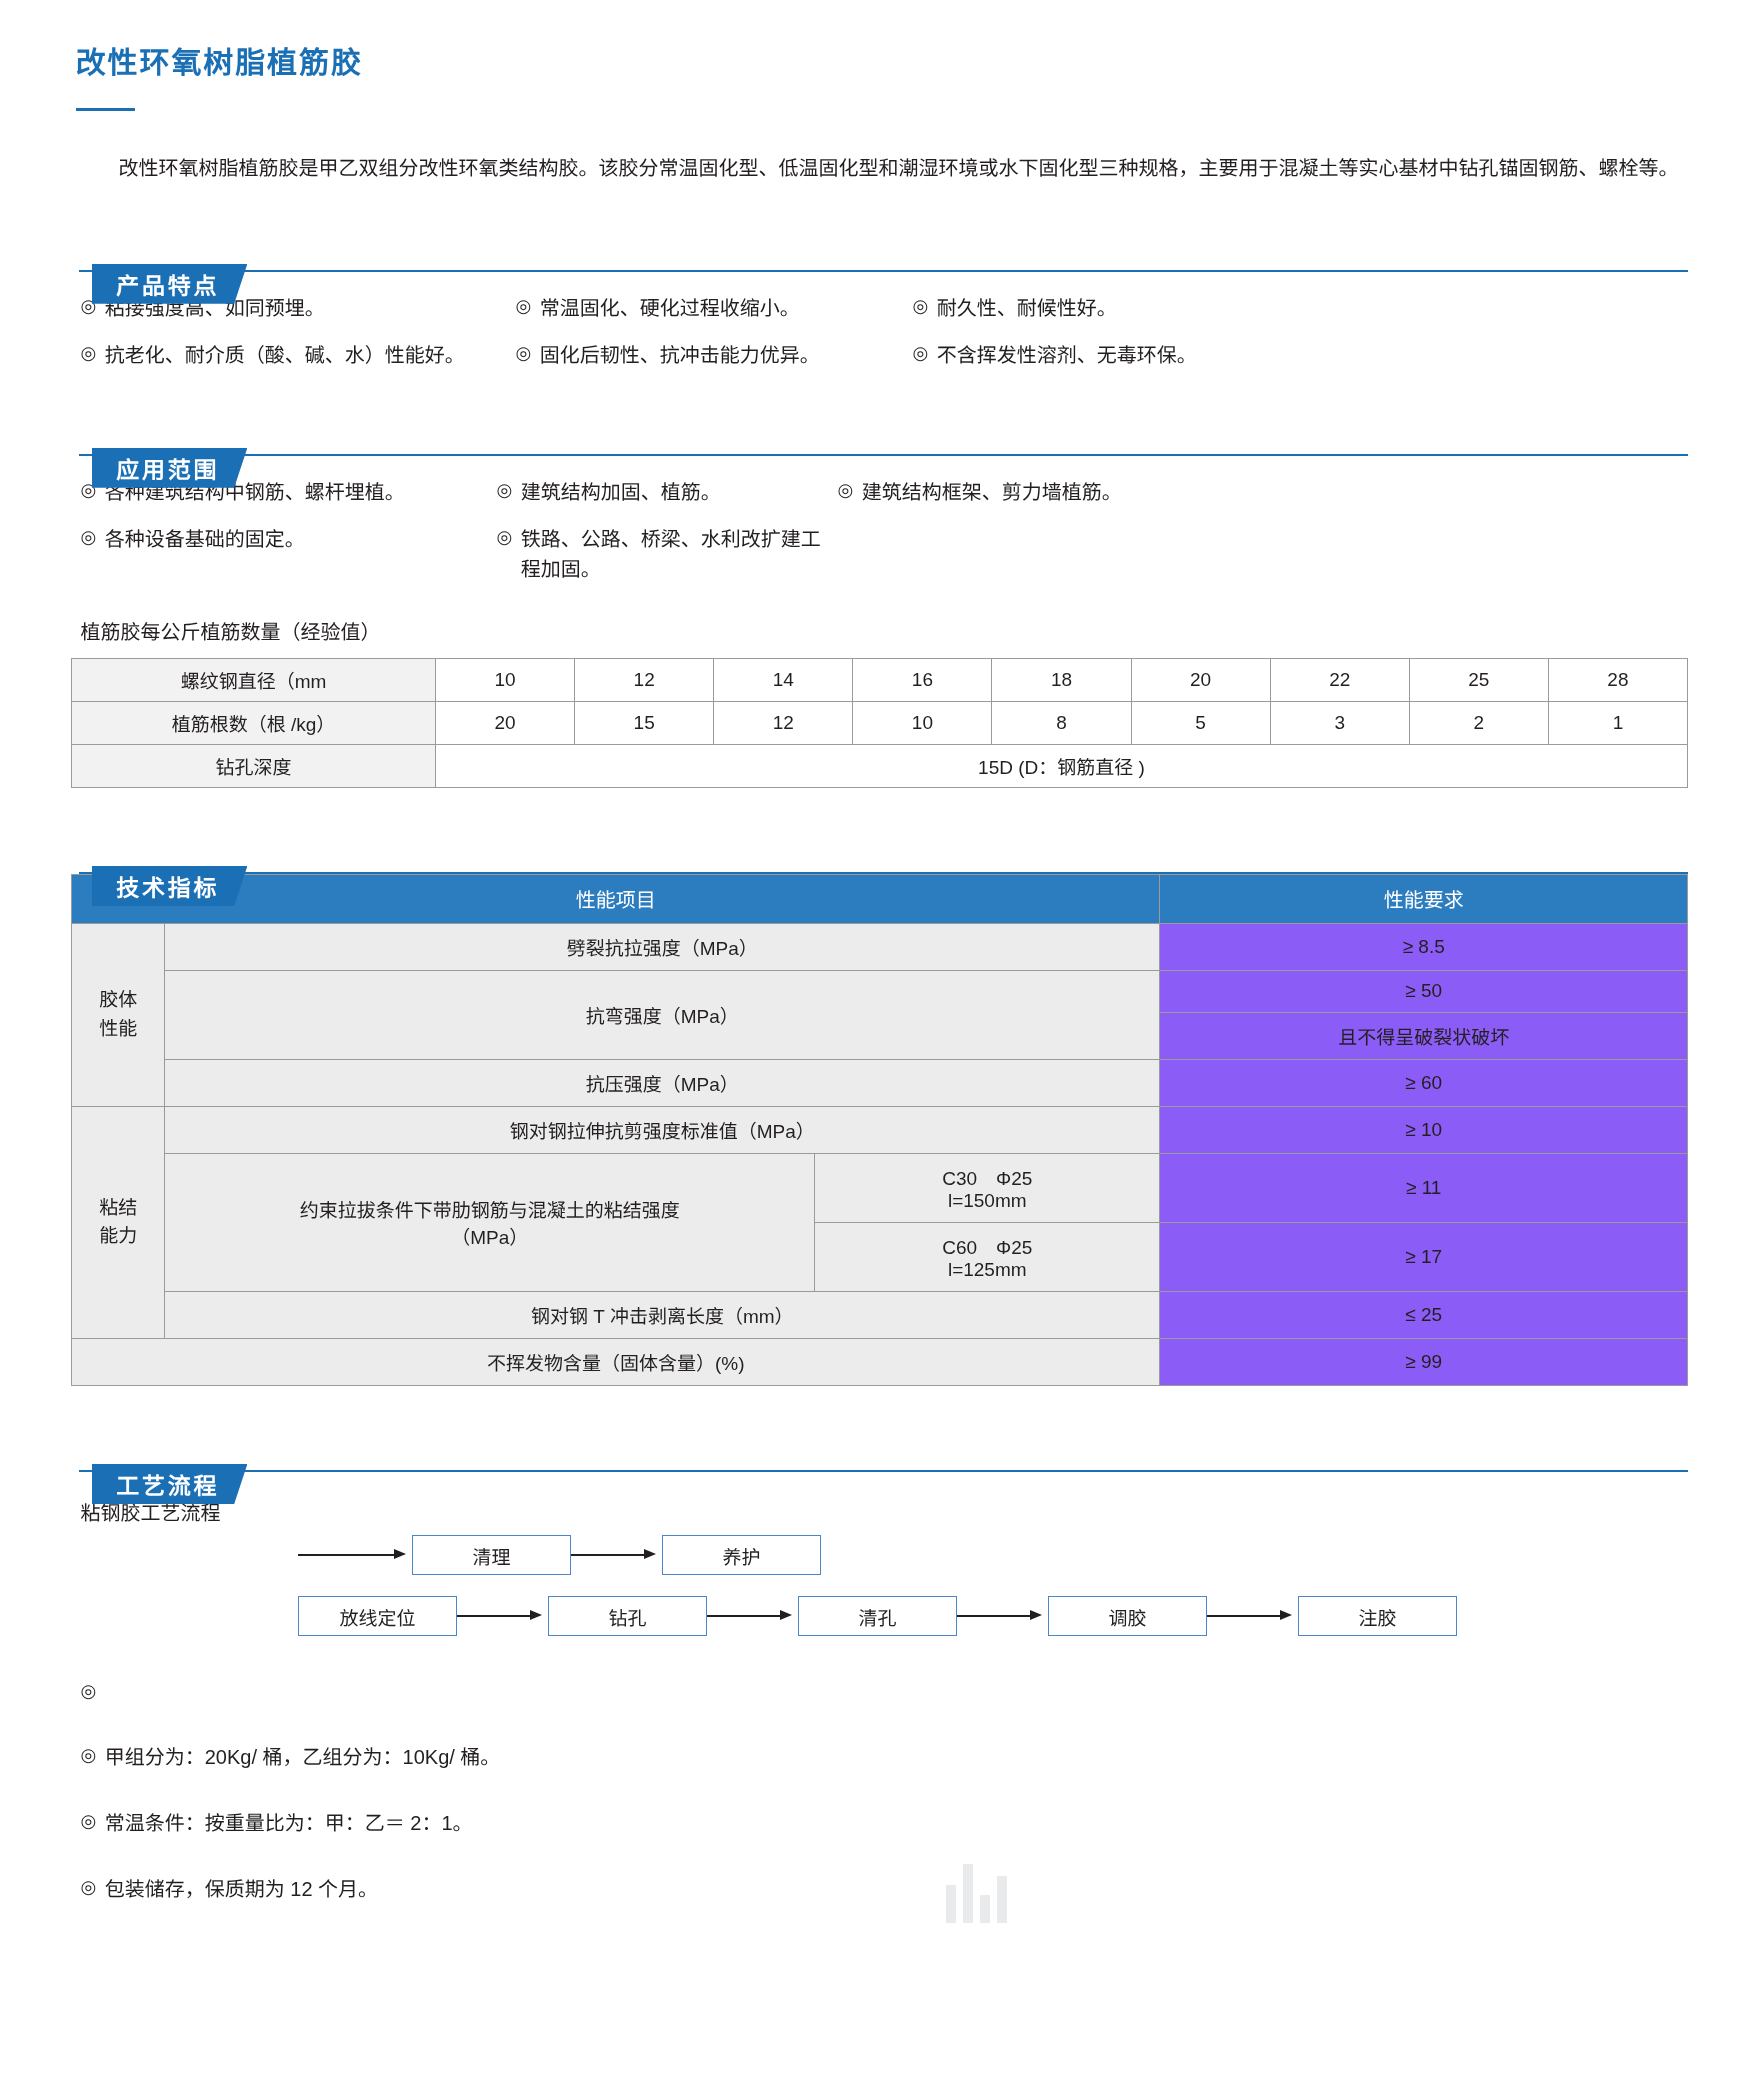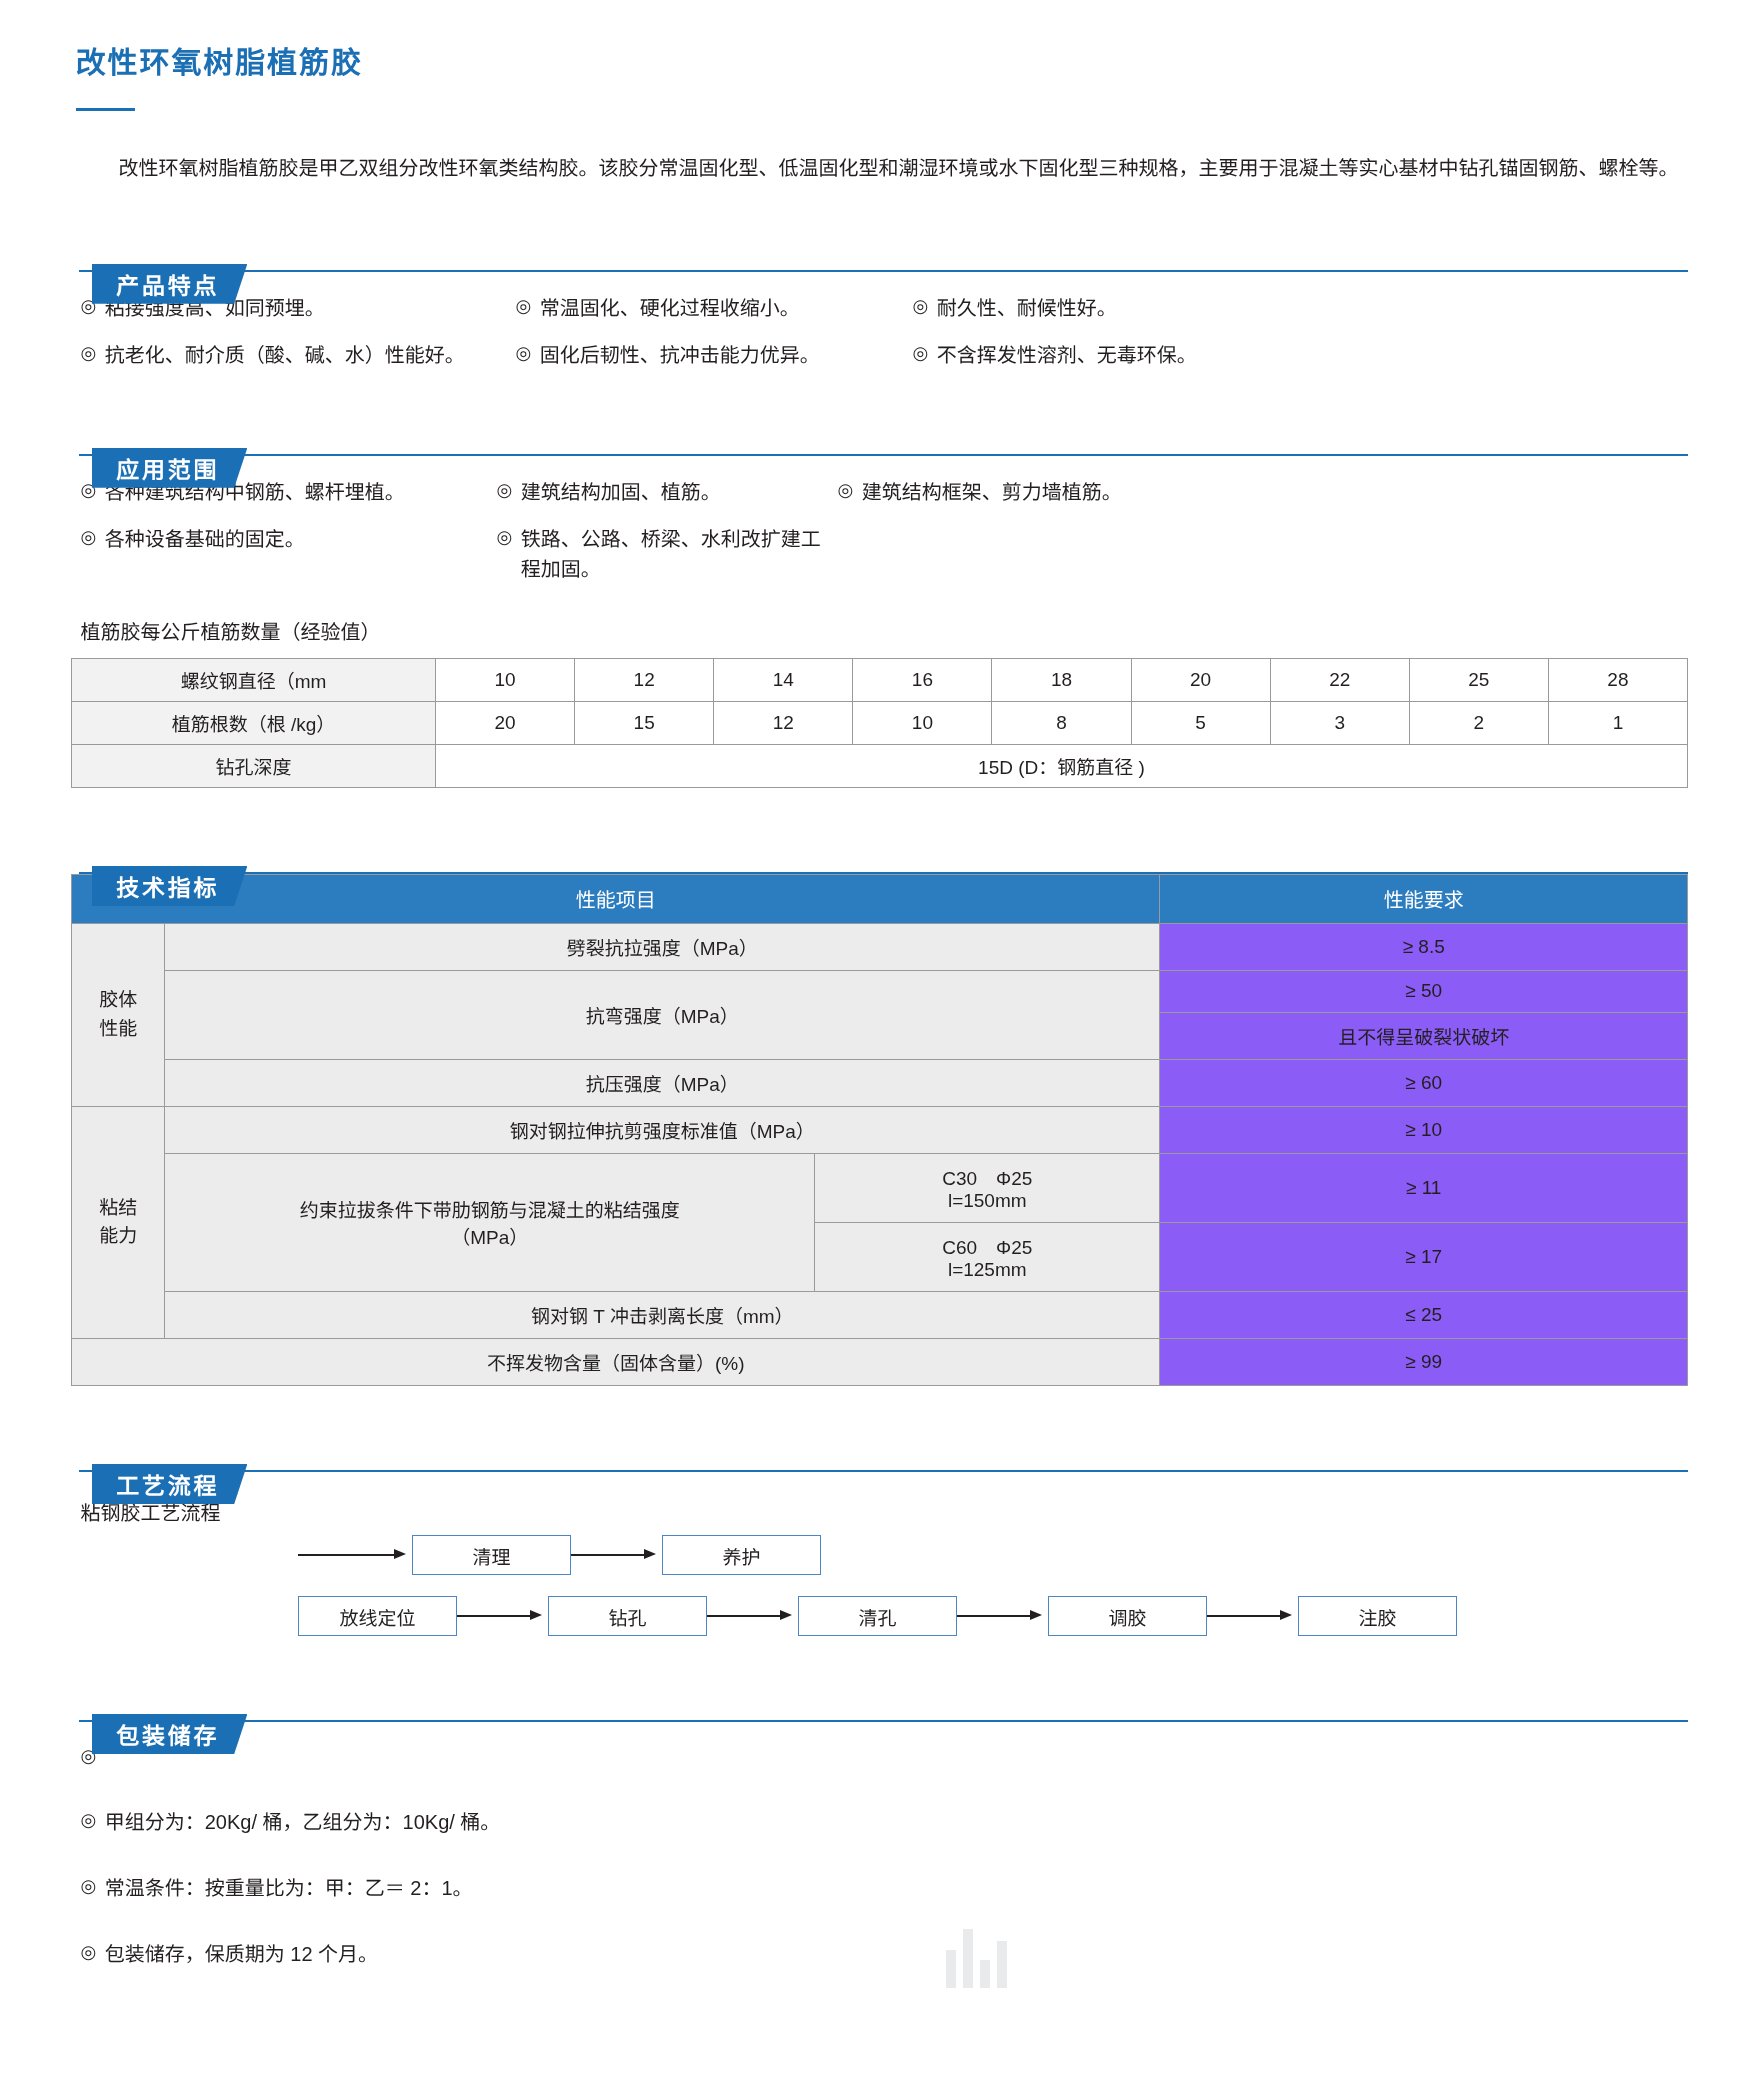--- a/index.html
+++ b/index.html
@@ -438,24 +438,20 @@
         <div class="box">清孔</div>
         <div class="arrow"></div>
         <div class="box">调胶</div>
         <div class="arrow"></div>
         <div class="box">注胶</div>
       </div>
     </div>
   </div>
 
   <div class="section">
-    <div class="sec-head">
-      <div class="sec-ribbon">包装储存</div>
-      <div class="sec-underline"></div>
-    </div>
     <div class="pack-list bullets stack">
       <div class="bullet">
           <span class="mark">◎</span>
         </div>
       <div class="bullet">
           <span class="mark">◎</span>
           <span>甲组分为：20Kg/ 桶，乙组分为：10Kg/ 桶。</span>
         </div>
       <div class="bullet">
           <span class="mark">◎</span>

